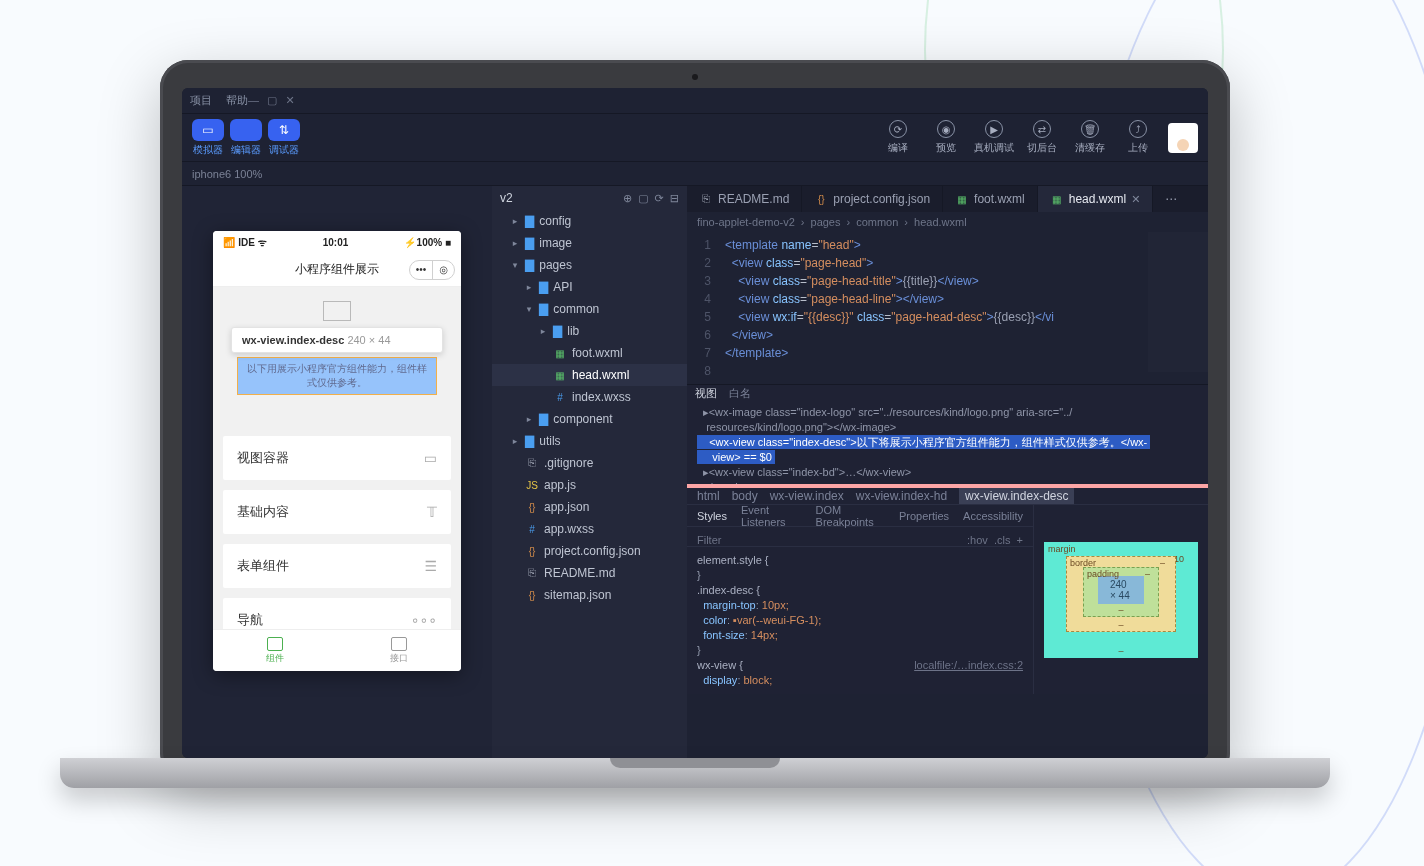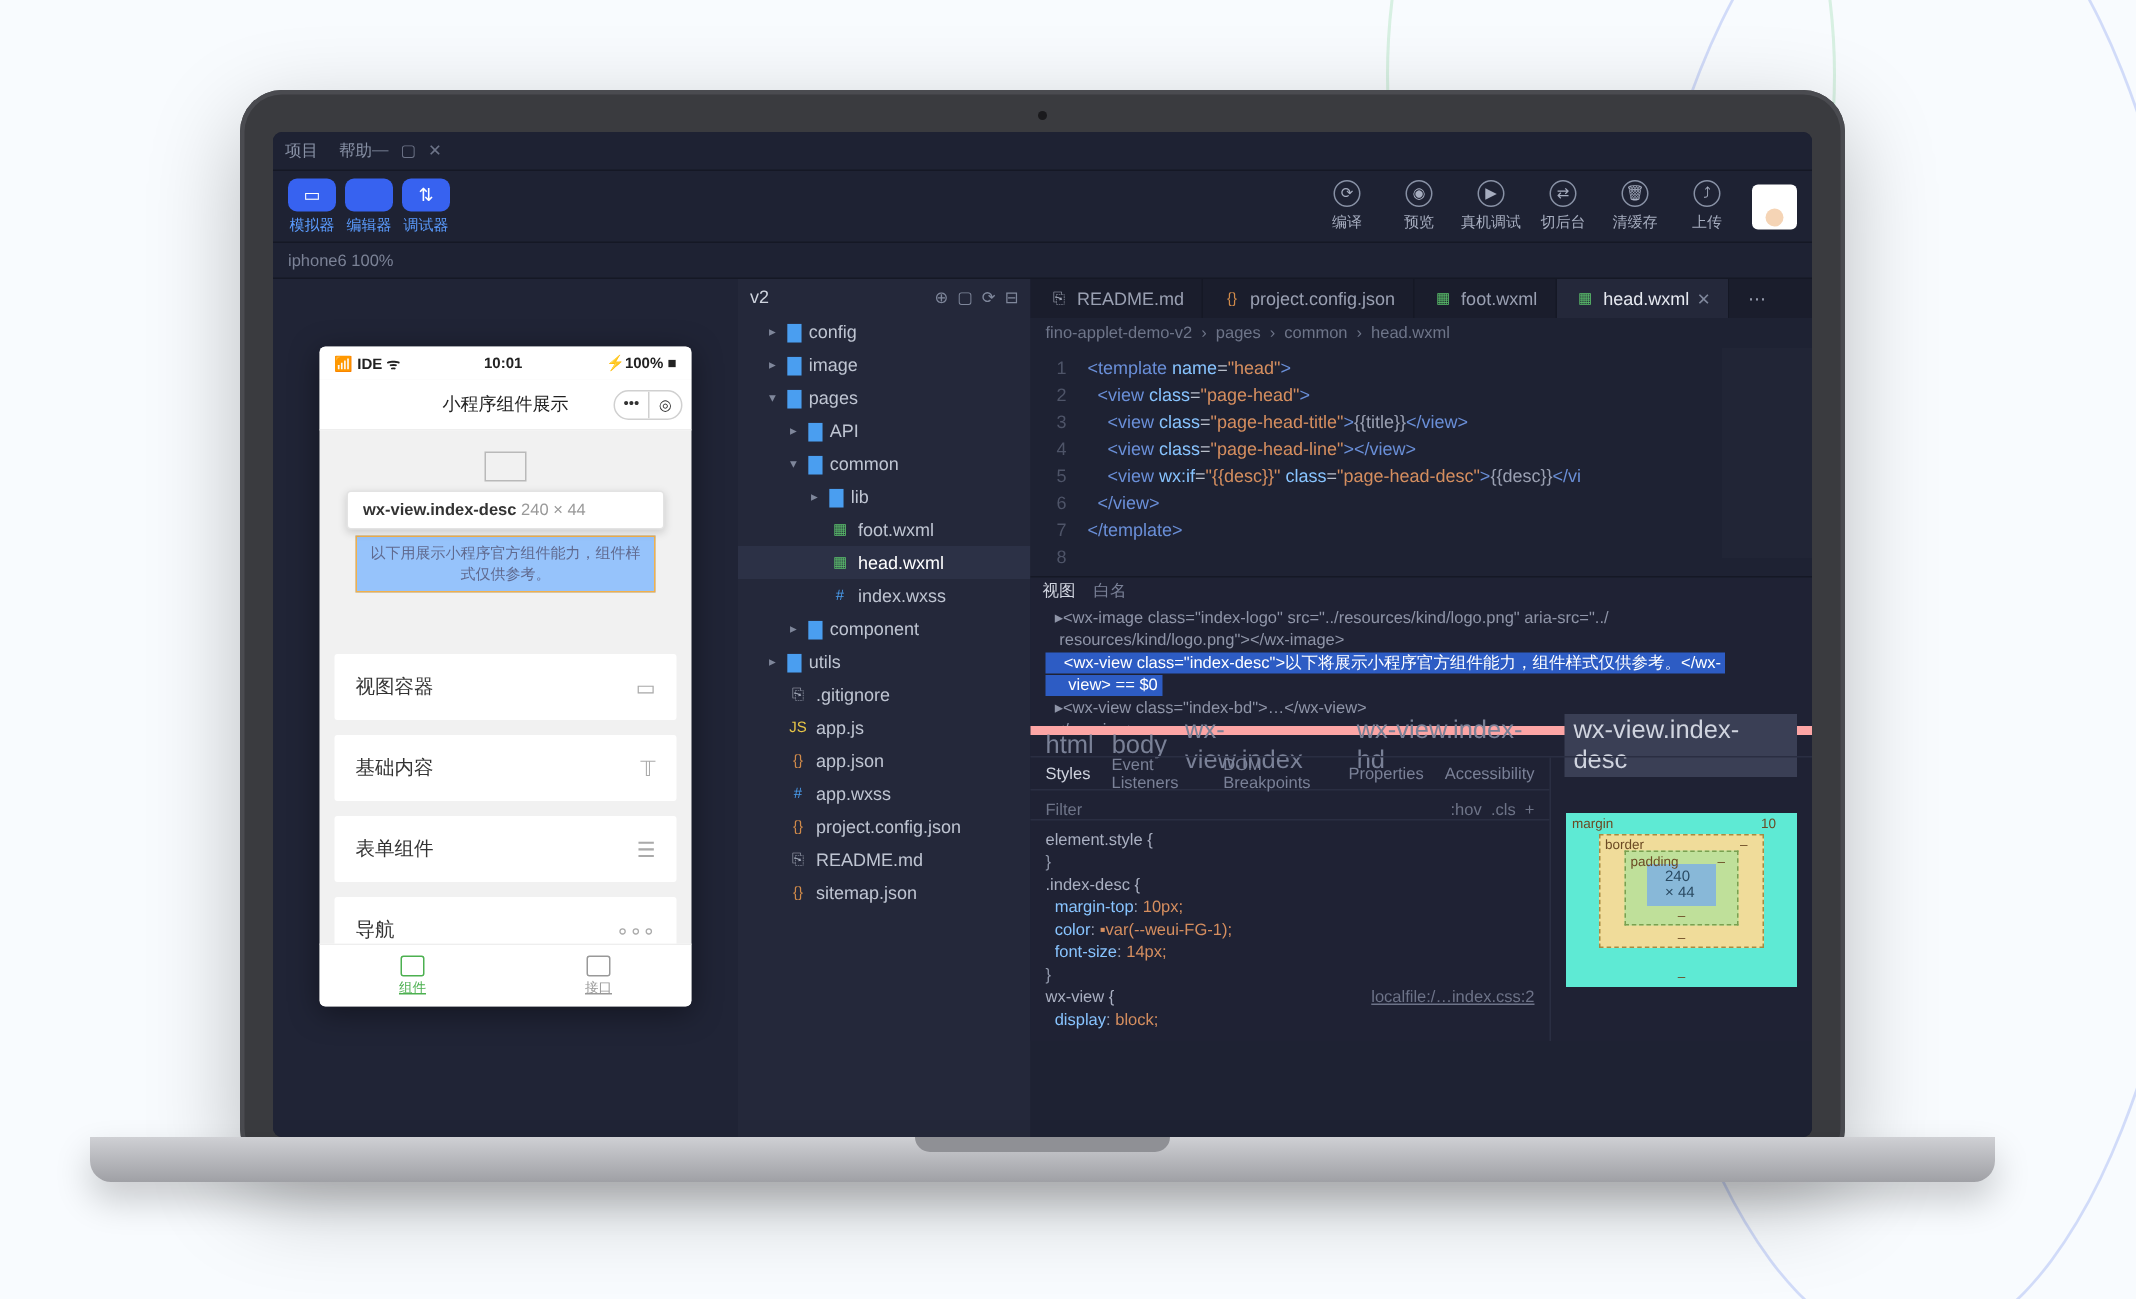--- a/index.html
+++ b/index.html
@@ -52,21 +52,21 @@
 .capsule span { width: 22px; height: 18px; display: flex; align-items: center; justify-content: center; font-size: 10px; color: #333; }
 .phone-body { flex: 1; overflow: hidden; position: relative; }
 .logo-placeholder { width: 28px; height: 20px; border: 1px solid #b9b9b9; margin: 14px auto 6px; }
 .tooltip { position: absolute; left: 18px; top: 40px; right: 18px; background: #fff; border: 1px solid #e3e3e3; border-radius: 3px; padding: 6px 10px; font-size: 11px; color: #666; box-shadow: 0 2px 6px rgba(0,0,0,0.15); z-index: 2; }
 .tooltip b { color: #333; font-weight: 600; }
 .desc-highlight { position: absolute; left: 24px; top: 70px; right: 24px; height: 38px; background: #96c3fb; border: 1px solid #f2b04a; color: #606a8f; font-size: 10px; display: flex; align-items: center; justify-content: center; text-align: center; padding: 0 6px; }
 .card { background: #fff; margin: 10px 10px 0; height: 44px; display: flex; align-items: center; justify-content: space-between; padding: 0 14px; font-size: 13px; color: #333; border-radius: 2px; }
 .card .ic { color: #aaa; font-size: 14px; }
 .cards { margin-top: 115px; }
 .phone-tabbar { height: 42px; background: #fff; border-top: 1px solid #eee; display: flex; }
-.tabitem { flex: 1; display: flex; flex-direction: column; align-items: center; justify-content: center; gap: 1px; font-size: 9px; color: #999; text-decoration: underline; }
+.tabitem { flex: 1; display: flex; flex-direction: column; align-items: center; justify-content: center; gap: 1px; font-size: 9px; color: #999; }
 .tabitem.active { color: #4cb050; }
 .tabicon { width: 16px; height: 14px; border: 1.5px solid currentColor; border-radius: 2px; }
 
 
 .explorer { width: 195px; background: #24283a; display: flex; flex-direction: column; }
 .explorer-head { height: 24px; display: flex; align-items: center; justify-content: space-between; padding: 0 8px; color: #cfd4de; font-size: 12px; }
 .explorer-head .icons { display: flex; gap: 6px; color: #7f879b; font-size: 11px; }
 .tree { font-size: 12px; color: #bfc5d2; overflow-y: auto; }
 .tree-row { display: flex; align-items: center; height: 22px; gap: 5px; cursor: default; }
 .tree-row.selected { background: #2c3146; color: #fff; }
@@ -96,21 +96,21 @@
 .brace { color: #9aa0b2; }
 .minimap { position: absolute; right: 0; top: 0; width: 60px; height: 140px; background: rgba(255,255,255,0.015); }
 
 
 .devtools { height: 310px; border-top: 1px solid #151825; display: flex; flex-direction: column; background: #1f2234; }
 .dt-tabs { height: 22px; display: flex; font-size: 11px; color: #7a8197; padding: 0 8px; gap: 12px; align-items: center; }
 .dt-tabs .active { color: #d0d4df; }
 .dom-view { font-family: Consolas, Monaco, monospace; font-size: 11px; color: #8f95a8; padding: 4px 10px; line-height: 15px; height: 110px; overflow: hidden; }
 .dom-line { white-space: pre; }
 .dom-hl { background: #2d5cc4; color: #fff; padding: 1px 3px; }
-.dom-breadcrumb { height: 20px; padding: 0 10px; font-size: 17px; display: flex; align-items: center; gap: 12px; color: #7a8197; border-top: 6px solid #fca5a5; }
+.dom-breadcrumb { height: 20px; padding: 0 10px; font-size: 12px; display: flex; align-items: center; gap: 12px; color: #7a8197; border-top: 4px solid #fca5a5; }
 .dom-breadcrumb .active { background: #3a3f55; padding: 1px 6px; color: #d0d4df; }
 .styles-row { display: flex; flex: 1; border-top: 1px solid #2a2e42; }
 .styles-panel { flex: 1; display: flex; flex-direction: column; }
 .styles-tabs { height: 22px; display: flex; gap: 14px; padding: 0 10px; font-size: 11px; color: #7a8197; align-items: center; border-bottom: 1px solid #2a2e42; }
 .styles-tabs .active { color: #d0d4df; }
 .filter-row { height: 20px; display: flex; align-items: flex-end; padding: 0 10px; font-size: 11px; color: #6e7488; justify-content: space-between; border-bottom: 1px solid #2a2e42; }
 .css-body { font-family: Consolas, Monaco, monospace; font-size: 11px; color: #9198ab; padding: 6px 10px; line-height: 15px; }
 .css-sel { color: #aab0c2; text-align: right; }
 .css-prop { color: #88c4ff; }
 .css-val { color: #d58e5f; }
@@ -473,21 +473,21 @@
                   <div>&nbsp;&nbsp;<span class="css-prop">color</span>: <span class="css-val">▪var(--weui-FG-1);</span></div>
                   <div>&nbsp;&nbsp;<span class="css-prop">font-size</span>: <span class="css-val">14px;</span></div>
                   <div>}</div>
                   <div><span class="css-sel">wx-view {</span><span class="css-link">localfile:/…index.css:2</span></div>
                   <div>&nbsp;&nbsp;<span class="css-prop">display</span>: <span class="css-val">block;</span></div>
                 </div>
             </div>
             <div class="box-model">
               <div class="bm-margin">
                 <span class="bm-label-m">margin</span>
-                <span class="bm-num" style="top:2px;right:14px;">10</span>
+                <span class="bm-num" style="top:12px;right:14px;">10</span>
                 <div class="bm-border">
                   <span class="bm-label-b">border</span>
                     <span class="bm-num" style="top:1px;right:10px;">–</span>
                   <div class="bm-padding">
                     <span class="bm-label-p">padding</span>
                       <span class="bm-num" style="top:1px;right:8px;">–</span>
                     <div class="bm-content">240 × 44</div>
                     <span class="bm-num" style="bottom:1px;left:50%;transform:translateX(-50%);">–</span>
                   </div>
                   <span class="bm-num" style="bottom:1px;left:50%;transform:translateX(-50%);">–</span>

